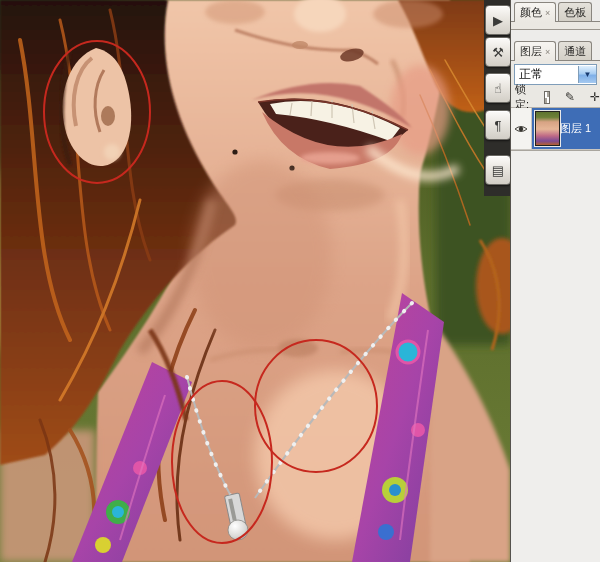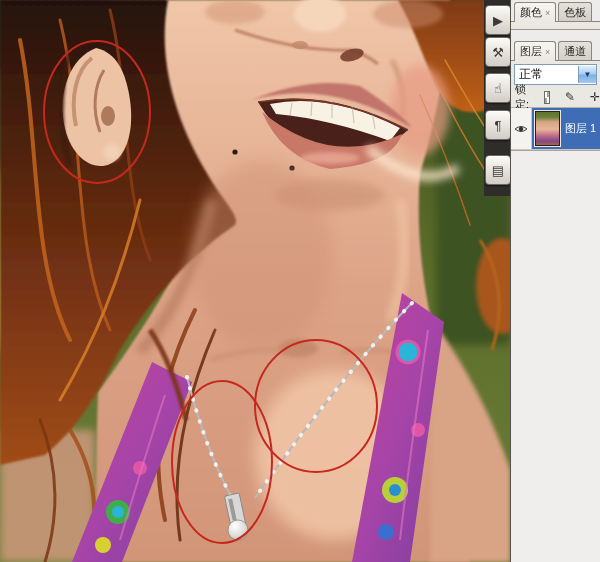--- a/index.html
+++ b/index.html
@@ -46,21 +46,21 @@
   .combo-arrow i{font-style:normal;font-size:8px;color:#16396f;line-height:1;}
   .lock-row{height:20px;display:flex;align-items:center;gap:15px;padding-left:4px;font-size:11px;color:#1d1c1a;}
   .lk{cursor:pointer;display:inline-block;}
   .lk.checker{width:11px;height:11px;border:1px solid #6e6b64;
               background:conic-gradient(#a9a59c 25%,#ffffff 0 50%,#a9a59c 0 75%,#ffffff 0);}
   .lk.glyph{font-size:12px;color:#2f2e2b;line-height:1;}
 
   .layer-list{background:#fbfaf8;border-top:1px solid #b5b1aa;}
   .layer-row{height:41px;display:flex;align-items:stretch;border-bottom:1px solid #c9c6c0;cursor:pointer;}
   .eye-cell{width:20px;border-right:1px solid #c9c6c0;display:flex;align-items:center;justify-content:center;background:#f4f3f0;}
-  .row-main{flex:1;display:flex;align-items:center;gap:5px;padding-left:3px;overflow:hidden;}
+  .row-main{flex:1;display:flex;align-items:center;padding-left:3px;overflow:hidden;}
   .row-main.sel{background:#3e6db6;}
   .thumb{width:23px;height:33px;border:1px solid #23221f;flex:none;
          background:linear-gradient(180deg,#5e7430 0%,#6d8038 16%,#d7a384 30%,#e6b697 52%,#c06b86 72%,#7e4a92 88%,#b56030 100%);}
   .row-main.sel .thumb{outline:1px solid #e9e9e9;}
   .layer-name{font-size:11px;color:#1c1b19;white-space:nowrap;}
   .row-main.sel .layer-name{color:#fff;}
   .dock-empty{flex:1;background:#efeeec;}
 </style>
 </head>
 <body>

